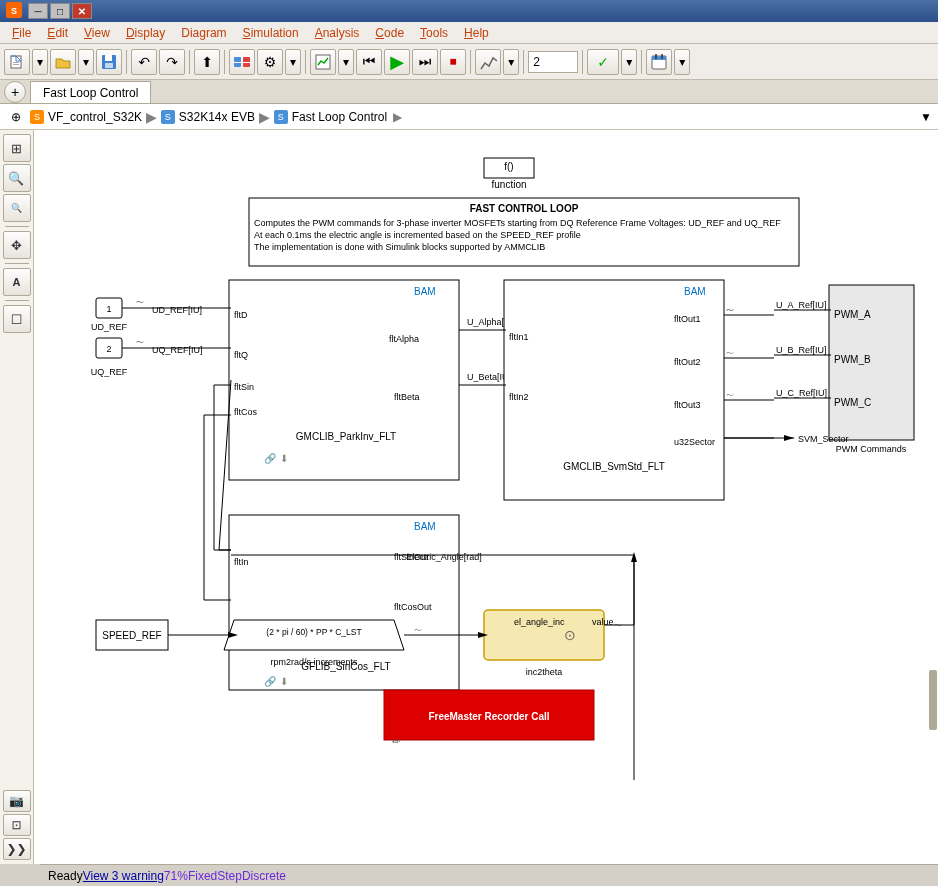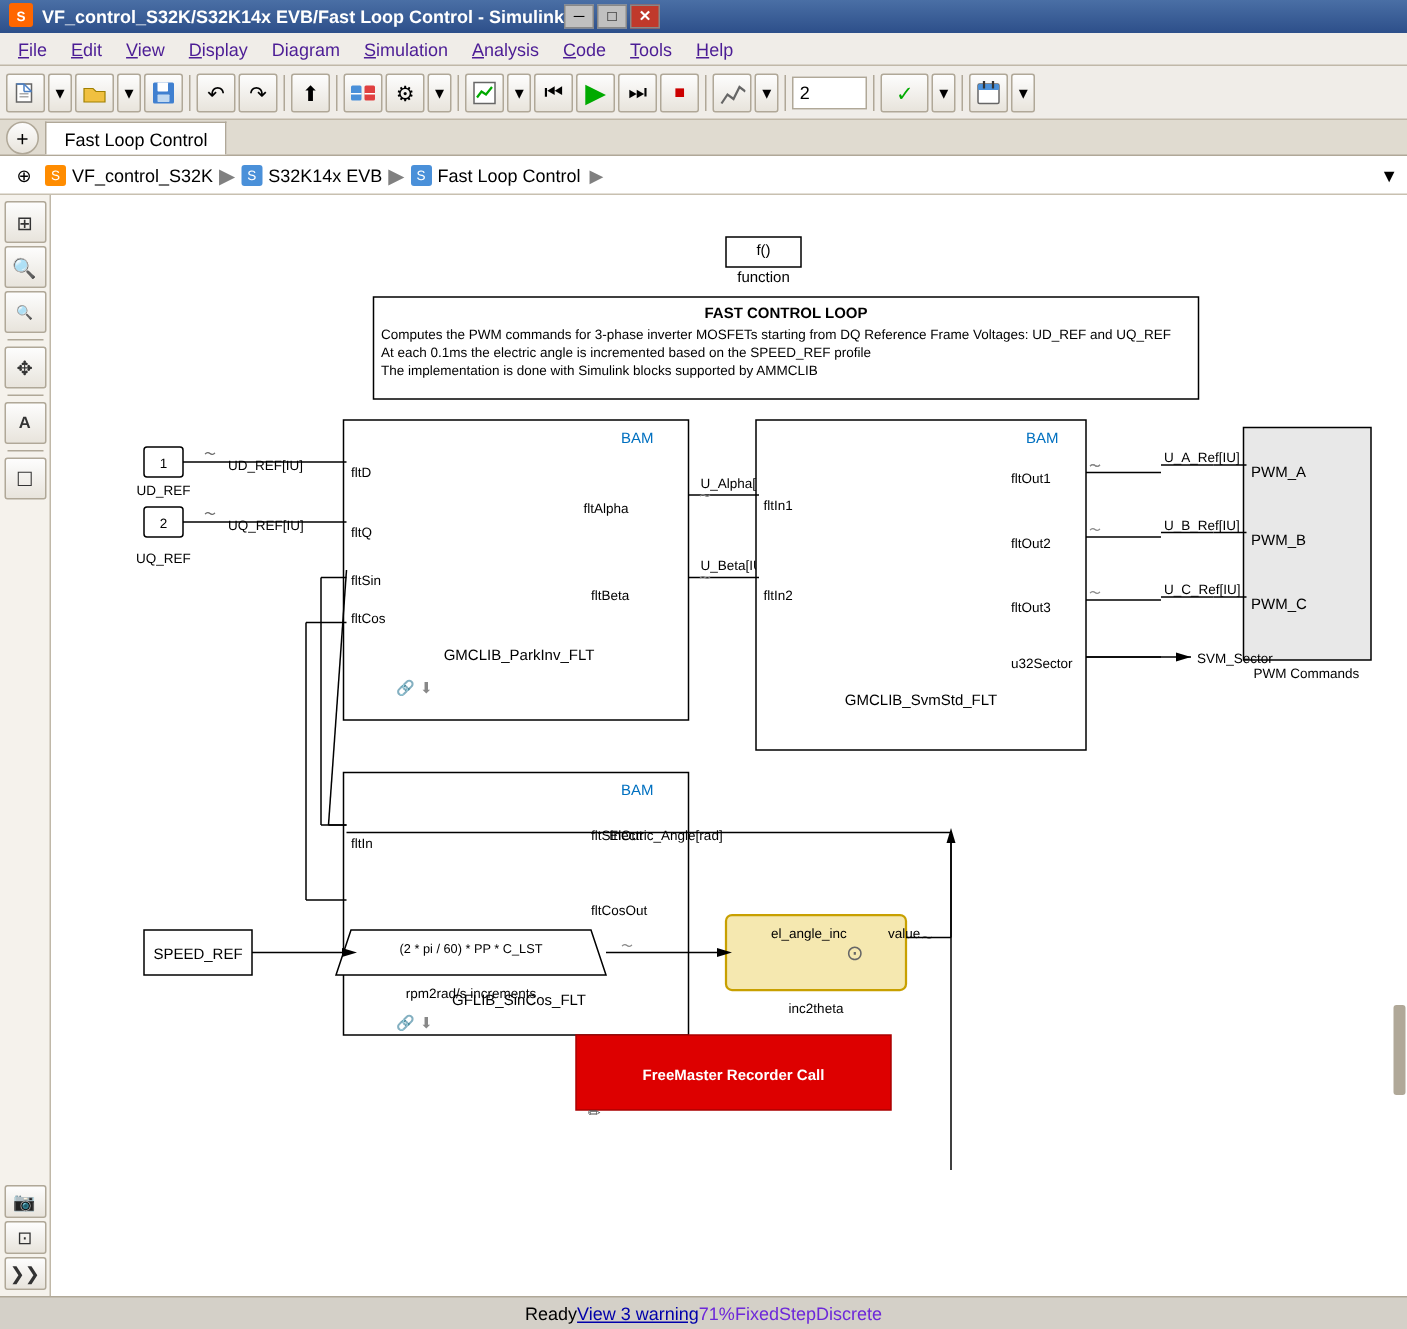--- a/index.html
+++ b/index.html
@@ -33,21 +33,21 @@
       height: 22px;
       display: flex;
       align-items: center;
       padding: 0 4px;
       border-bottom: 1px solid #c0b8a8;
     }
     .menu-item {
       padding: 2px 8px;
       cursor: pointer;
       font-size: 12px;
-      color: #4c1d95;
+      color: #c2410c;
     }
     .menu-item u { text-decoration: underline; }
     
     
     #toolbar {
       background: #f0ede8;
       height: 36px;
       display: flex;
       align-items: center;
       padding: 2px 4px;
@@ -160,21 +160,22 @@
     
     
     #statusbar {
       background: #d4d0c8;
       height: 22px;
       display: flex;
       align-items: center;
       padding: 0 8px;
       border-top: 1px solid #b0a898;
       font-size: 12px;
-      justify-content: center;
+      justify-content: flex-start;
+      margin-left: 40px;
     }
     .status-left { color: #000; }
     .status-center { color: #0000aa; text-decoration: underline; cursor: pointer; }
     .status-right { color: #6d28d9; }
     
     
     #diagram-svg {
       position: absolute;
       top: 0; left: 0;
       width: 100%; height: 100%;
@@ -183,21 +184,20 @@
 </head>
 <body>
 
 <div id="titlebar">
   <div style="margin-right:6px;">
     <svg width="16" height="16" viewBox="0 0 16 16">
       <rect width="16" height="16" fill="#ff6600" rx="2"></rect>
       <text x="8" y="12" text-anchor="middle" fill="white" font-size="9" font-weight="bold">S</text>
     </svg>
   </div>
-  <span>VF_control_S32K/S32K14x EVB/Fast Loop Control - Simulink</span>
   <div id="titlebar-controls">
     <div class="titlebar-btn">─</div>
     <div class="titlebar-btn">□</div>
     <div class="titlebar-btn close">✕</div>
   </div>
 </div>
 
 <div id="menubar">
   <div class="menu-item"><u>F</u>ile</div>
   <div class="menu-item"><u>E</u>dit</div>

